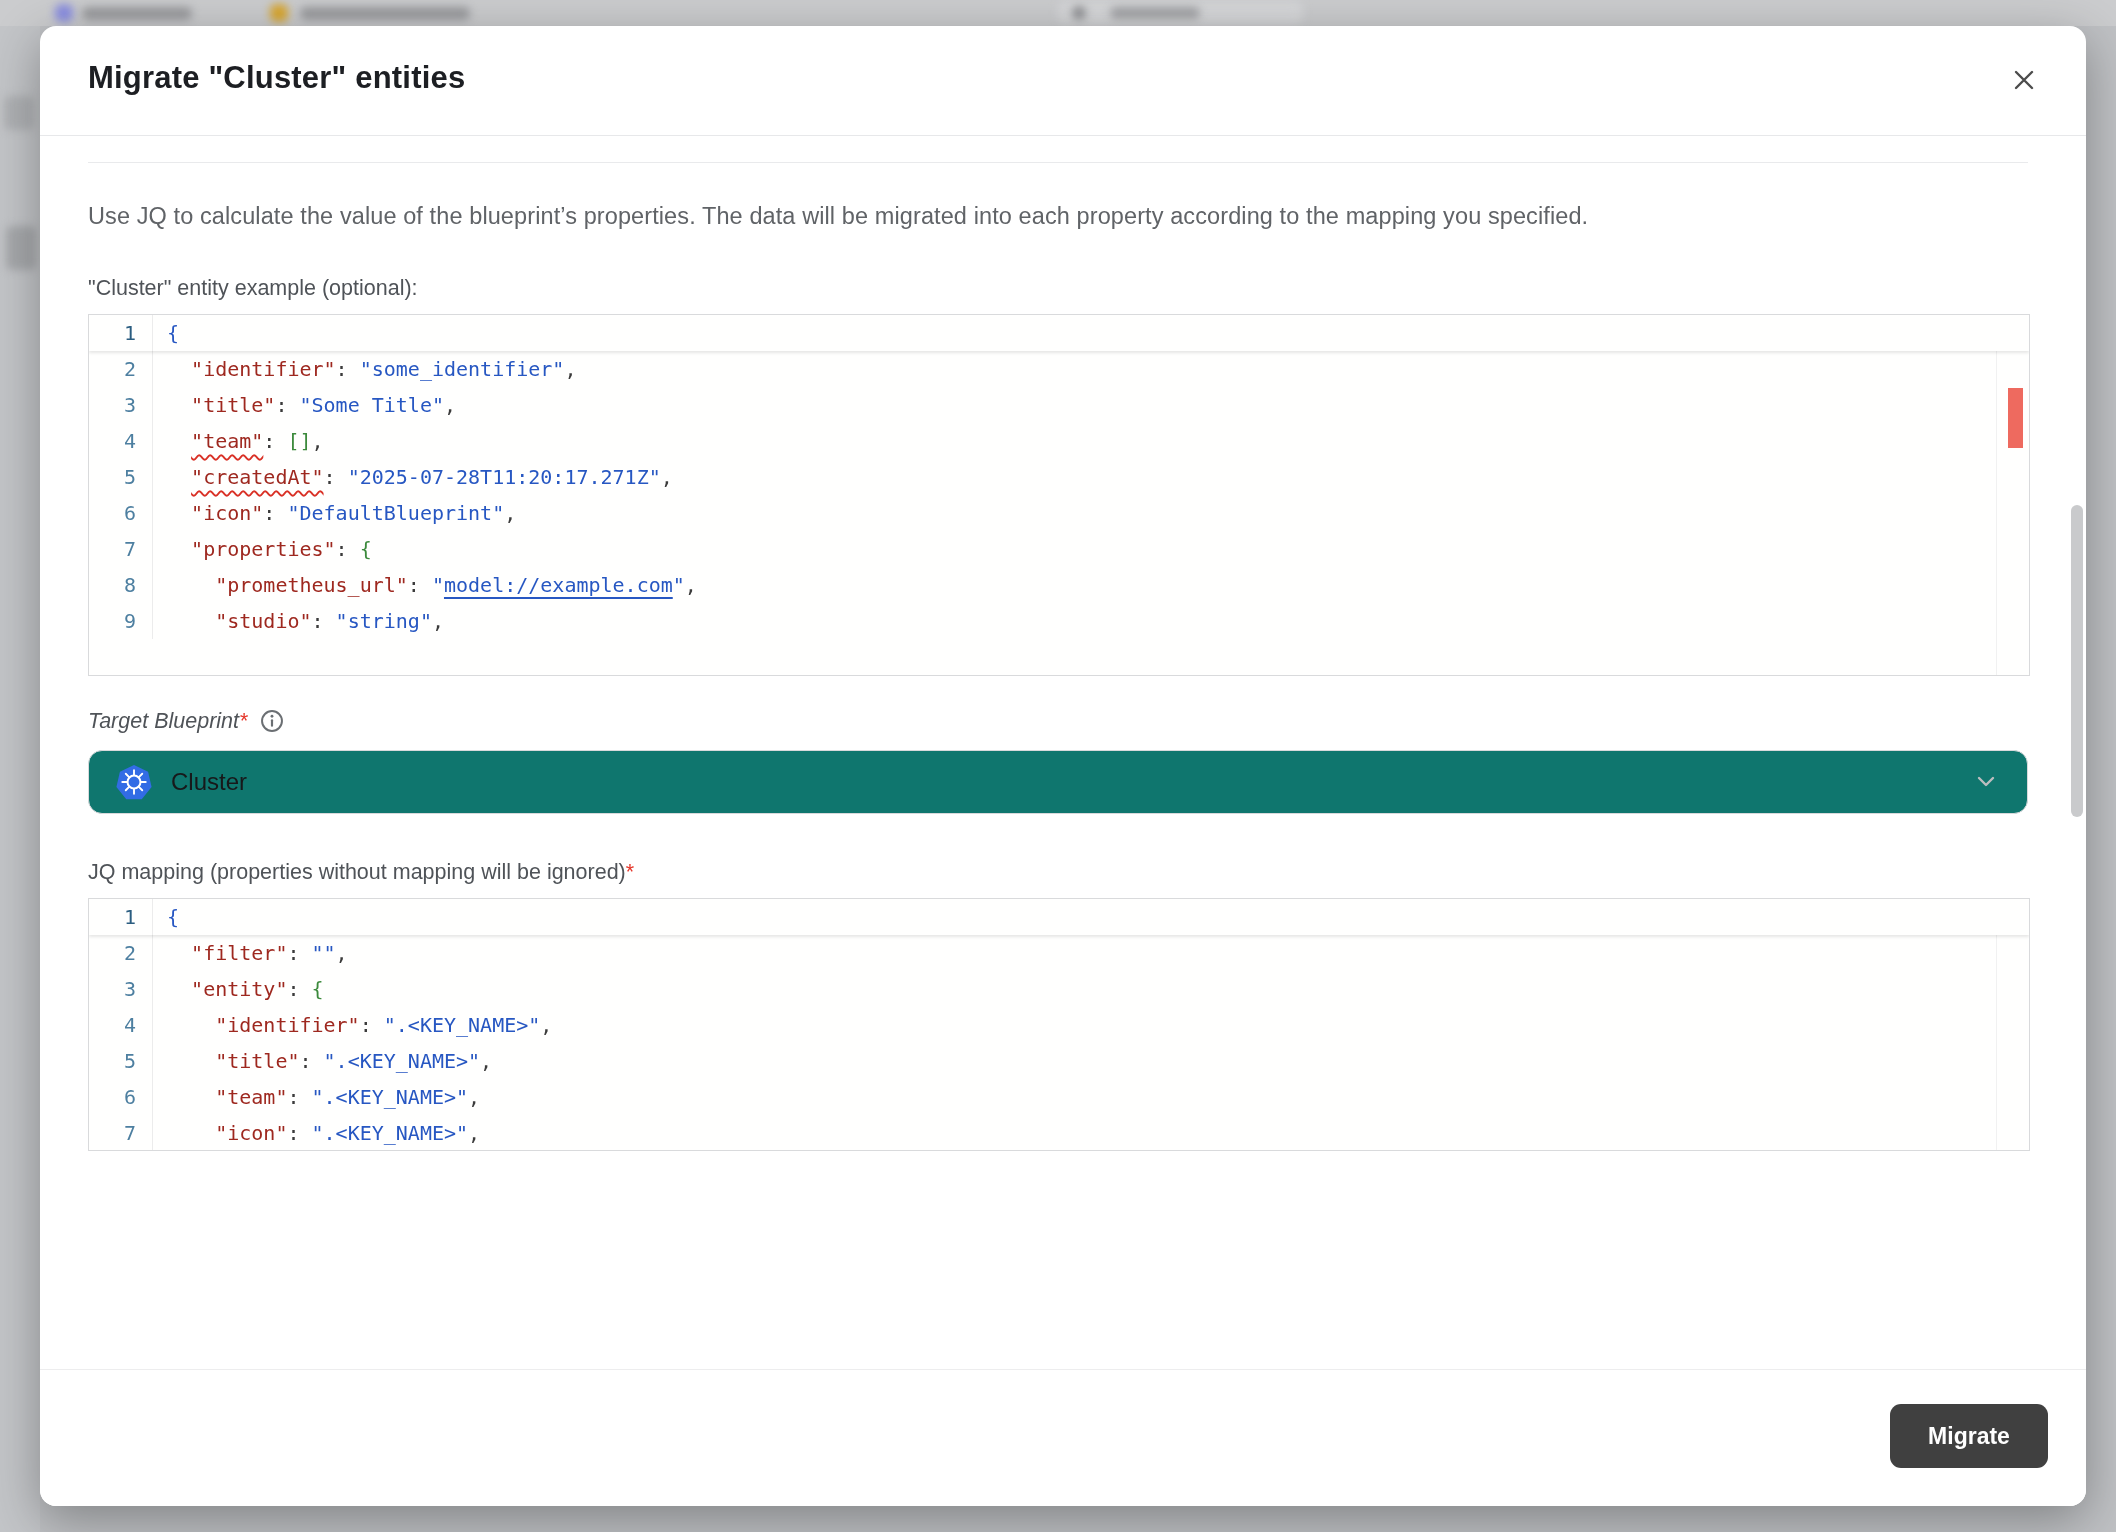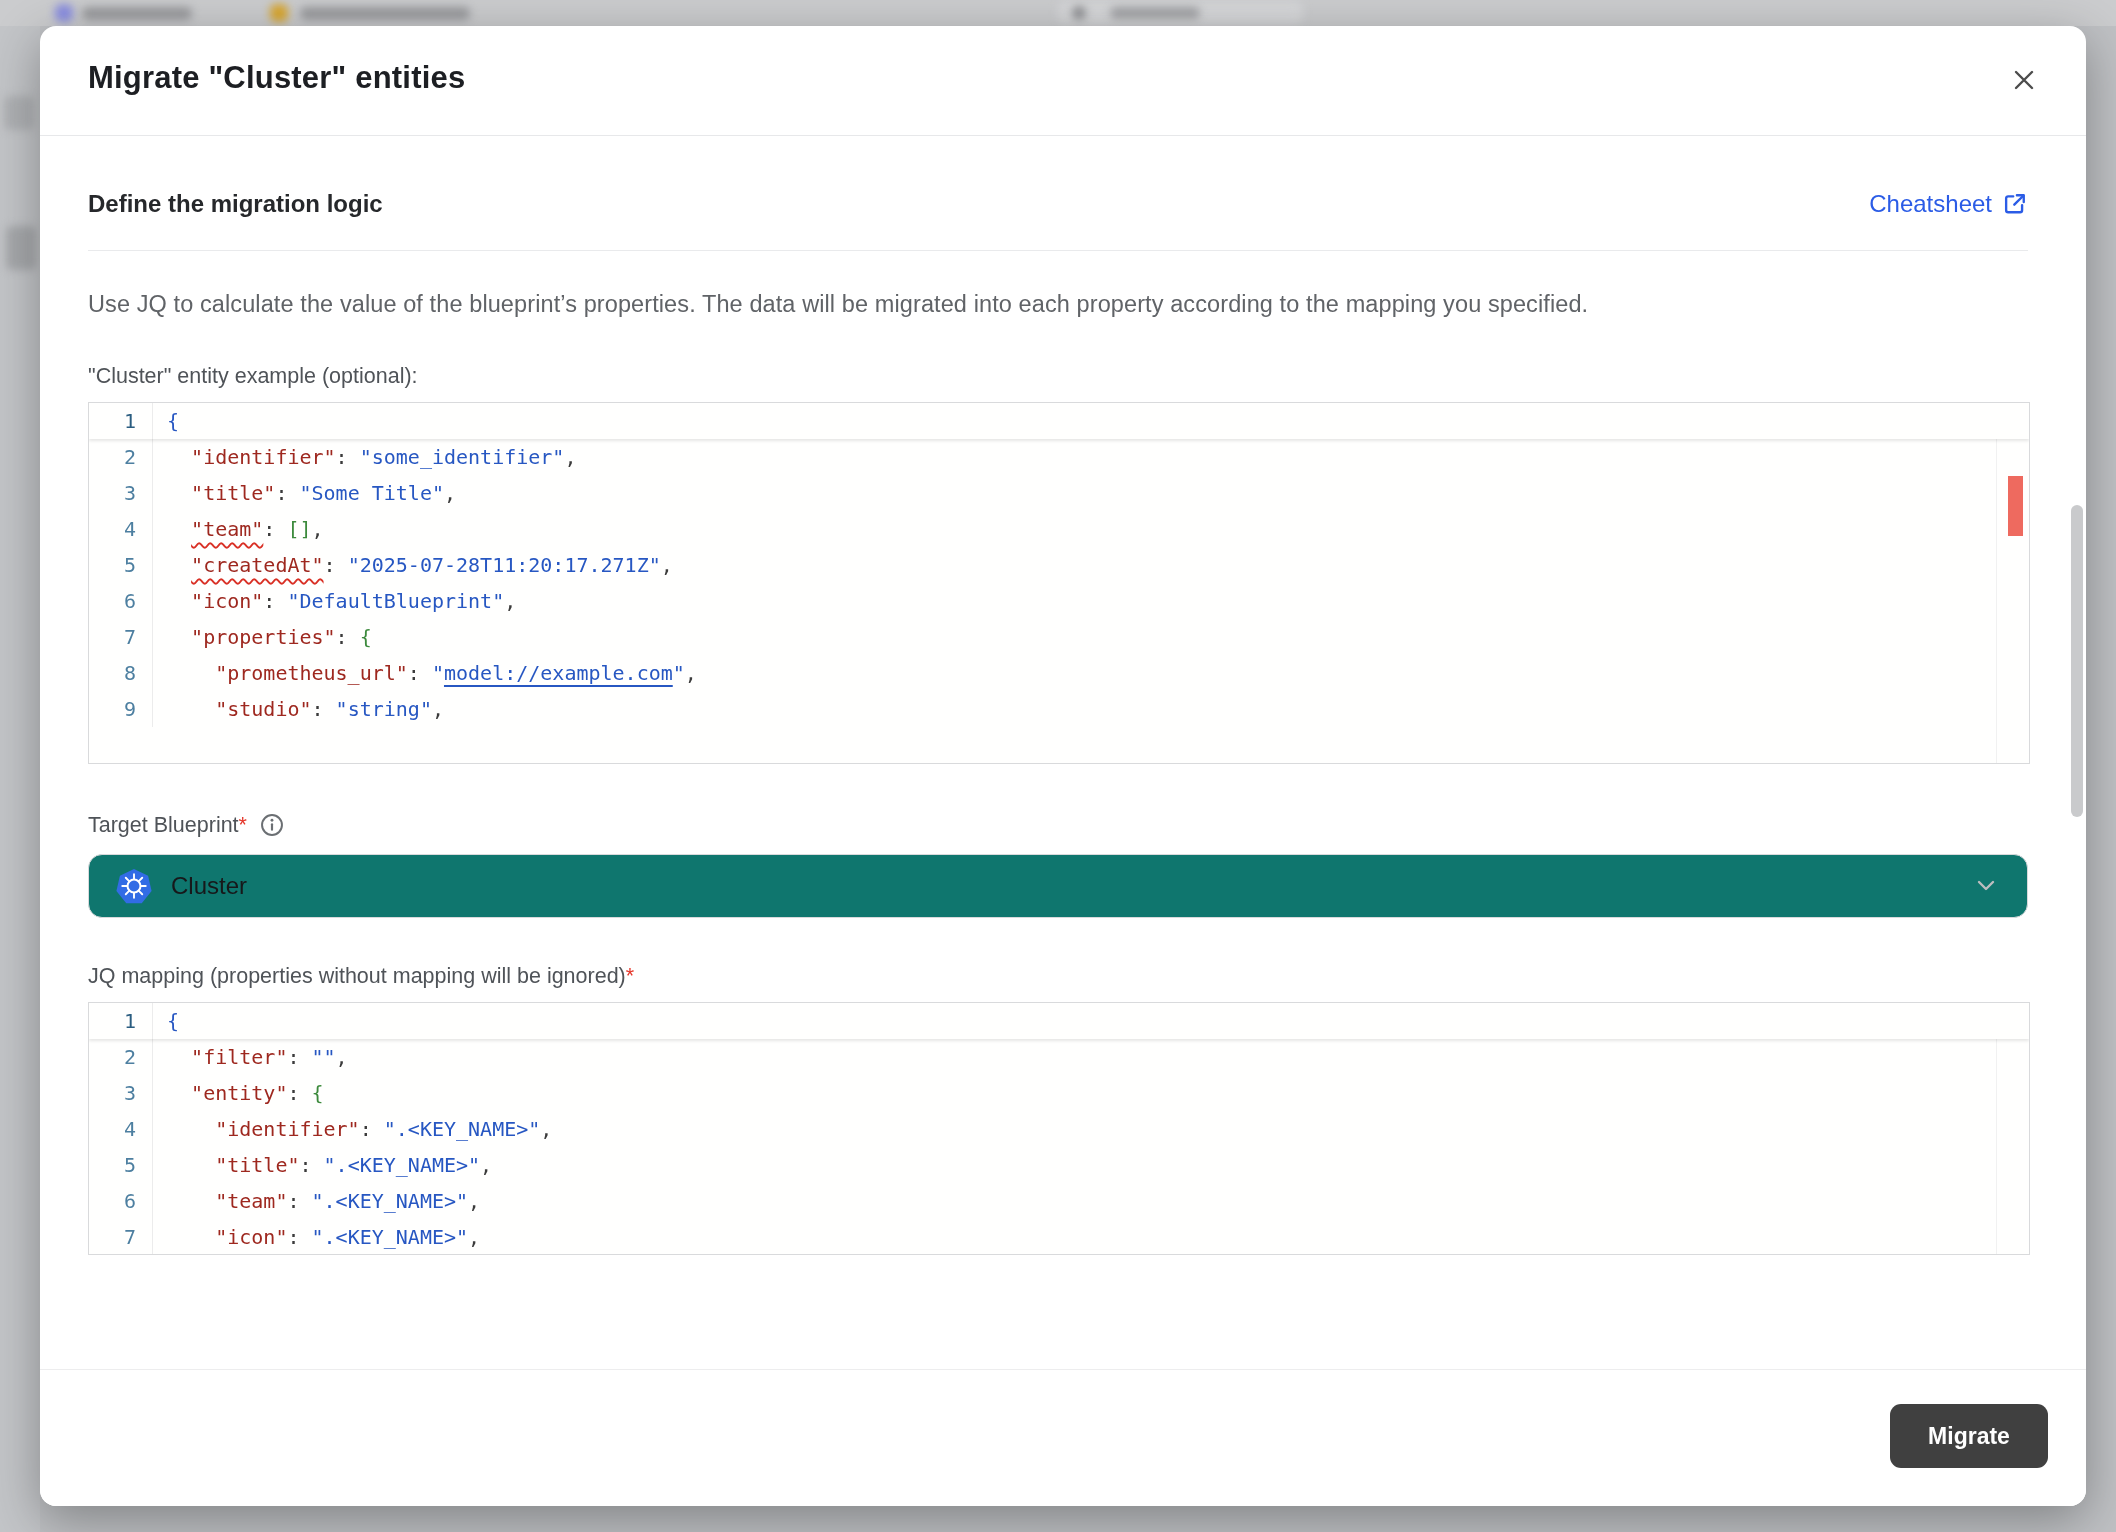--- a/index.html
+++ b/index.html
@@ -93,31 +93,20 @@
       <div class="close-btn">
         <svg width="26" height="26" viewBox="0 0 26 26">
           <path d="M5 5 L21 21 M21 5 L5 21" stroke="#4c4c4c" stroke-width="2.4" stroke-linecap="round"></path>
         </svg>
       </div>
     </div>
 
     <div class="modal-body">
       <div class="content">
 
-        <div class="section-row">
-          <div class="section-heading">Define the migration logic</div>
-          <a class="cheatsheet">
-            <span>Cheatsheet</span>
-            <svg width="26" height="26" viewBox="0 0 22 22" fill="none">
-              <path d="M9.5 4.5H5.2A1.7 1.7 0 0 0 3.5 6.2v10.1A1.7 1.7 0 0 0 5.2 18h10.1a1.7 1.7 0 0 0 1.7-1.7v-4.4" stroke="#2b5ce6" stroke-width="2" stroke-linecap="round"></path>
-              <path d="M12.6 3.6h5.8v5.8" stroke="#2b5ce6" stroke-width="2" stroke-linecap="round" stroke-linejoin="round"></path>
-              <path d="M18 4 l-7.6 7.6" stroke="#2b5ce6" stroke-width="2" stroke-linecap="round"></path>
-            </svg>
-          </a>
-        </div>
 
         <div class="h-divider"></div>
 
         <p class="para">Use JQ to calculate the value of the blueprint’s properties. The data will be migrated into each property according to the mapping you specified.</p>
 
         <div class="field-label">"Cluster" entity example (optional):</div>
 
         <div class="editor" style="height:360px;">
           <div class="ed-rows">
               <div class="ed-row first">
@@ -156,21 +145,21 @@
                 <span class="ed-gutter">9</span>
                 <span class="ed-code">    <span class="tk-k">"studio"</span><span class="tk-p">: </span><span class="tk-s">"string"</span><span class="tk-p">,</span></span>
               </div>
             </div>
           <div class="ed-ruler">
             <div class="ed-vthumb"></div>
             <div class="ed-errmark"></div>
           </div>
         </div>
 
-        <div class="field-label label-row" style="margin-top:48px;">
+        <div class="field-label label-row" style="margin-top:32px;font-style:italic;">
           <span><span>Target Blueprint</span><span class="req">*</span></span>
           <svg width="26" height="26" viewBox="0 0 24 24" fill="none">
             <circle cx="12" cy="12" r="9.2" stroke="#6b6f73" stroke-width="1.8"></circle>
             <circle cx="12" cy="7.6" r="1.3" fill="#6b6f73"></circle>
             <rect x="11" y="10.4" width="2" height="7" rx="1" fill="#6b6f73"></rect>
           </svg>
         </div>
 
         <div class="dropdown">
           <svg width="38" height="38" viewBox="0 0 24 24">

